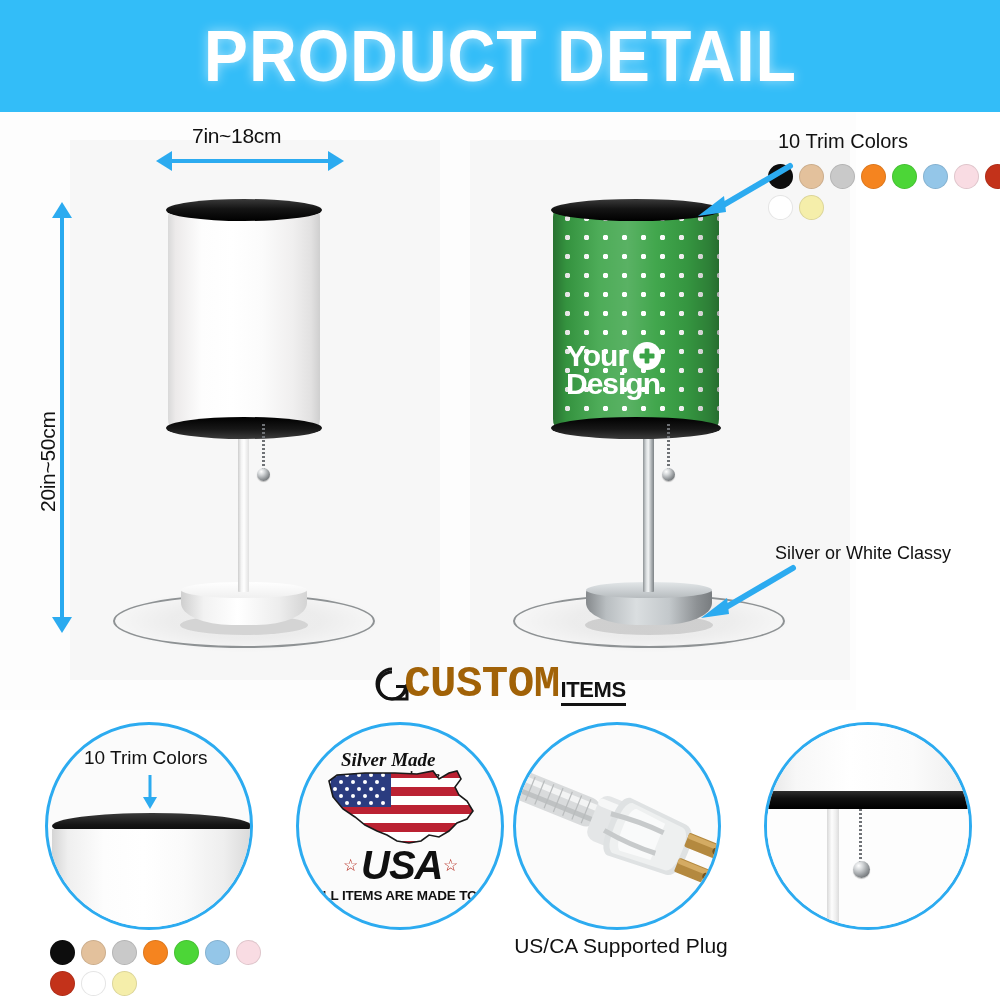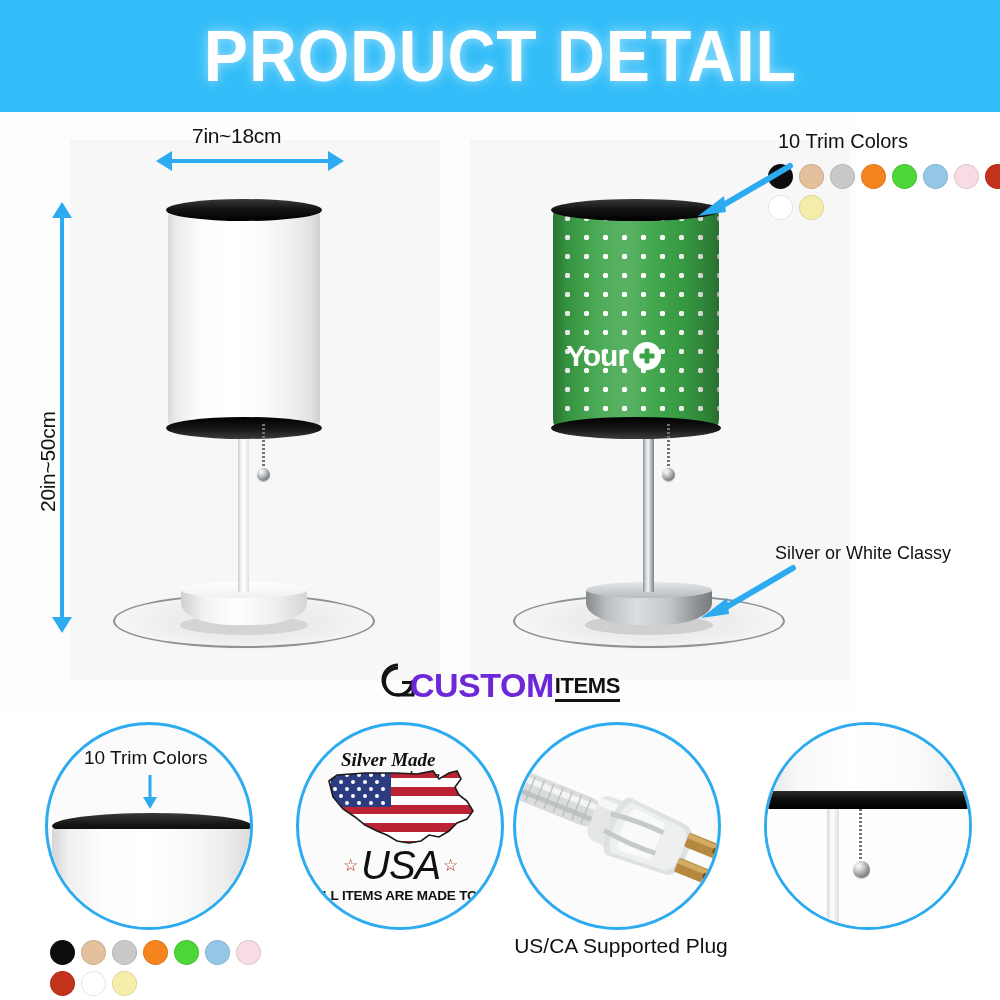--- a/index.html
+++ b/index.html
@@ -171,22 +171,22 @@
     flex: 0 0 auto;
   }
 
   
   .logo-row {
     position: absolute; left: 0; width: 1000px; top: 662px;
     display: flex; align-items: flex-end; justify-content: center;
   }
   .logo-c { margin-right: -6px; display: block; }
   .logo-custom {
-    font-size: 34px; font-weight: bold; color: #6d28d9;
-    letter-spacing: -0.5px; line-height: 1;
+    font-size: 44px; font-weight: bold; color: #a16207;
+    letter-spacing: -0.5px; line-height: 1; font-family: Liberation Mono, monospace;
   }
   .logo-witch-wrap { display: flex; flex-direction: column; align-items: stretch; margin-left: 1px; }
   .logo-witch {
     font-size: 22px; font-weight: bold; color: #121212;
     letter-spacing: -0.4px; line-height: 1;
   }
   .logo-underline { height: 3px; background: #121212; margin-top: 2px; }
 
   
   .features { position: absolute; left: 0; top: 712px; width: 1000px; height: 288px; }
@@ -215,21 +215,21 @@
     background: linear-gradient(to bottom, #3a3a3a 0%, #151515 45%, #000000 100%);
   }
 
   
   .usa-badge { position: absolute; left: 0; top: 0; width: 100%; height: 100%; }
   .usa-script {
     position: absolute; font-family: "Liberation Serif", serif;
     font-style: italic; font-weight: bold; color: #101010;
   }
   .usa-word {
-    position: absolute; font-size: 40px; font-weight: normal; font-style: italic;
+    position: absolute; font-size: 40px; font-weight: bold; font-style: italic;
     color: #101010; letter-spacing: -1px;
   }
   .usa-star { position: absolute; color: #b4271b; font-size: 17px; }
   .usa-footer {
     position: absolute; font-size: 13.5px; font-weight: bold; color: #101010;
     white-space: nowrap; letter-spacing: -0.2px;
   }
 
   
   .c4-shadeface {
@@ -314,20 +314,21 @@
         <div style="display:flex; align-items:center; gap:4px;">
           <span>Your</span>
           <span style="display:inline-flex;">
             <svg width="30" height="30" viewBox="0 0 30 30">
               <circle cx="15" cy="15" r="14" fill="#ffffff"></circle>
               <rect x="7.5" y="12.6" width="15" height="4.8" rx="1" fill="#3aa346"></rect>
               <rect x="12.6" y="7.5" width="4.8" height="15" rx="1" fill="#3aa346"></rect>
             </svg>
           </span>
         </div>
+        <div style="margin-top:-3px;">Design</div>
       </div>
 
       <div class="trim-top" style="left:-2px; top:-8px; width:170px; height:22px;"></div>
       <div class="trim-bottom" style="left:-2px; top:210px; width:170px; height:22px;"></div>
     </div>
 
     <div class="chain" style="left:227px; top:312px; height:48px;"></div>
     <div class="chain-ball" style="left:222px; top:356px;"></div>
   </div>
 

